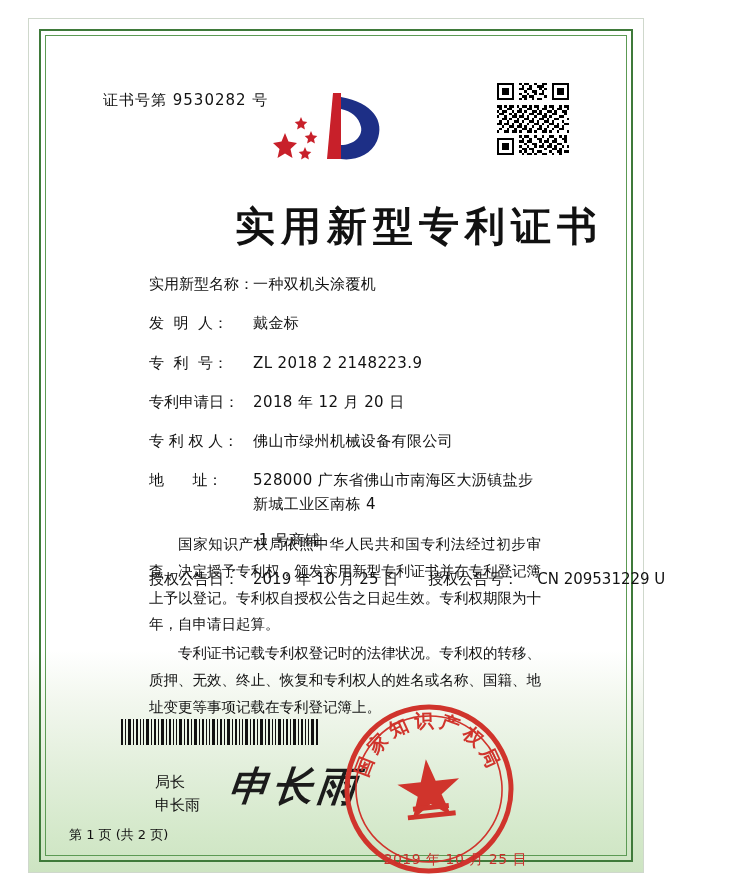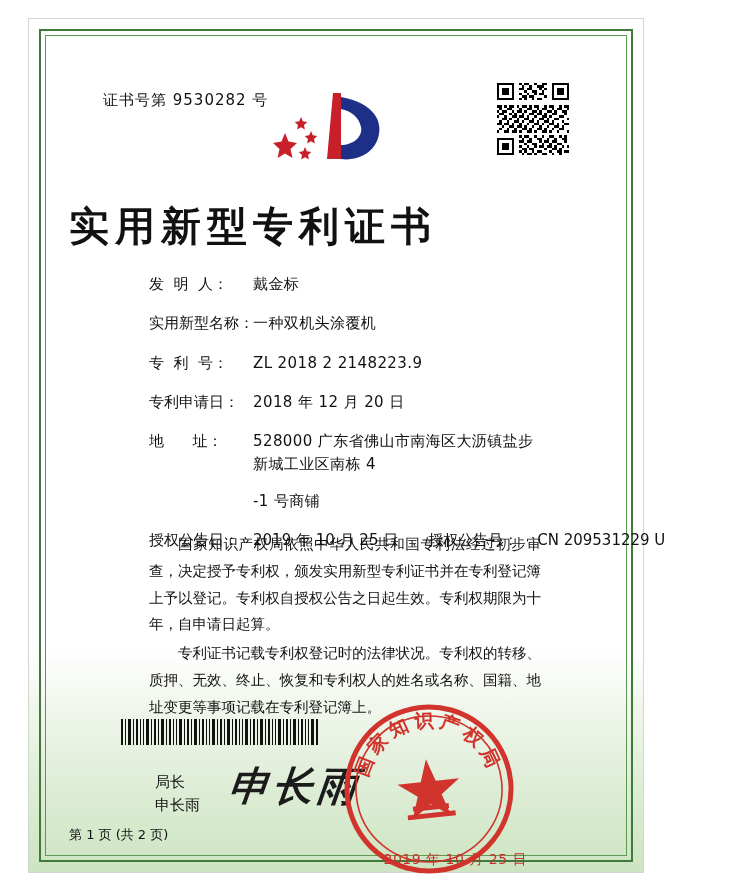--- a/index.html
+++ b/index.html
@@ -80,21 +80,21 @@
     width: 150px;
     height: 78px;
   }
 
   
   .title {
     position: absolute;
     left: 0;
     right: 0;
     top: 148px;
-    text-align: left;
+    text-align: right;
     font-size: 40px;
     font-weight: bold;
     letter-spacing: 6px;
     color: #111;
     font-family: "DejaVu Sans", "Liberation Sans", sans-serif;
   }
 
   
   .fields {
     position: absolute;
@@ -438,39 +438,43 @@
             <polygon points="44,58 45.8,62.2 50.3,62.9 47,66 47.9,70.6 44,68.3 40.1,70.6 41,66 37.7,62.9 42.2,62.2"></polygon>
           </g>
         </svg>
       </div>
 
       <div class="title">实用新型专利证书</div>
 
       <div class="fields">
 
         <div class="field-row">
+          <div class="field-label">实用新型名称：</div>
+          <div class="field-value">一种双机头涂覆机</div>
+        </div>
+
+        <div class="field-row">
           <div class="field-label">发  明  人：</div>
           <div class="field-value">戴金标</div>
-        </div>
-
-        <div class="field-row">
-          <div class="field-label">实用新型名称：</div>
-          <div class="field-value">一种双机头涂覆机</div>
         </div>
 
         <div class="field-row">
           <div class="field-label">专  利  号：</div>
           <div class="field-value">ZL 2018 2 2148223.9</div>
         </div>
 
         <div class="field-row">
           <div class="field-label">专利申请日：</div>
           <div class="field-value">2018 年 12 月 20 日</div>
         </div>
 
+        <div class="field-row">
+          <div class="field-label">专 利 权 人：</div>
+          <div class="field-value">佛山市绿州机械设备有限公司</div>
+        </div>
 
         <div class="field-row">
           <div class="field-label">地      址：</div>
           <div class="field-value">
             <div>528000 广东省佛山市南海区大沥镇盐步新城工业区南栋 4</div>
             <div class="field-value-second">-1 号商铺</div>
           </div>
         </div>
 
         <div class="inline-row">

